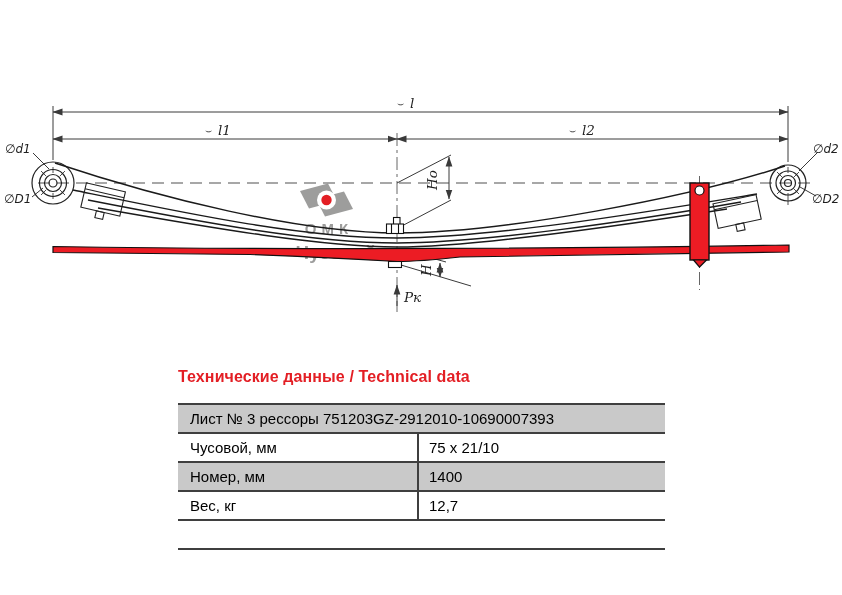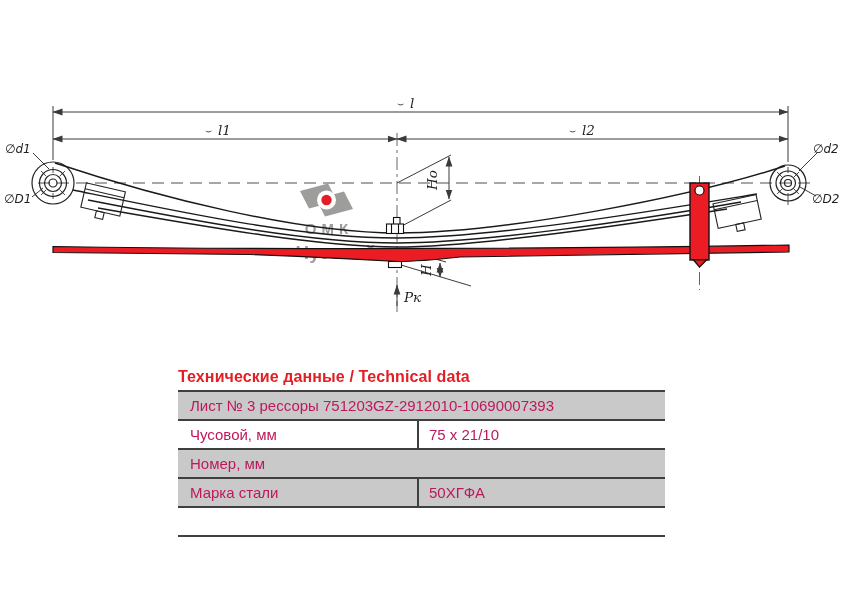--- a/index.html
+++ b/index.html
@@ -13,23 +13,23 @@
   .dim-label { font-family:"DejaVu Serif", serif; font-style:italic; font-size:13.5px; fill:#1f1f1f; }
   .dim-label-small { font-family:"DejaVu Sans", sans-serif; font-style:italic; font-size:12px; fill:#1f1f1f; }
   .arc-sym { font-family:"DejaVu Sans", sans-serif; font-size:11px; fill:#1f1f1f; }
   .wm-brand { font-family:"Liberation Sans", sans-serif; font-weight:bold; font-size:15px; letter-spacing:5px; fill:#9d9d9c; }
   .wm-city  { font-family:"Liberation Sans", sans-serif; font-weight:600; font-size:19px; fill:#9d9d9c; }
 
   
   .tech { position:absolute; left:178px; top:368px; width:487px; }
   .tech-title {
     color:#e31e24; font-weight:bold; font-size:16px; line-height:18px;
-    margin:0 0 4px 0; letter-spacing:0.1px;
+    margin:0 0 17px 0; letter-spacing:0.1px;
   }
-  .tbl { border-top:2px solid #3f3f3f; font-size:15px; color:#be185d; }
+  .tbl { border-top:2px solid #3f3f3f; font-size:15px; color:#000000; }
   .trow { display:flex; align-items:stretch; height:27px; border-bottom:2px solid #3f3f3f; background:#ffffff; }
   .trow.gray { background:#c9c9c9; }
   .cell { display:flex; align-items:center; }
   .cell-full { padding-left:12px; flex:1; }
   .cell-label { width:227px; padding-left:12px; }
   .cell-value { flex:1; padding-left:10px; border-left:2px solid #3f3f3f;text-align:center; }
 </style>
 </head>
 <body>
 
@@ -174,23 +174,24 @@
     <div class="tbl">
       <div class="trow gray">
         <div class="cell cell-full">Лист № 3 рессоры 751203GZ-2912010-10690007393</div>
       </div>
       <div class="trow">
         <div class="cell cell-label">Чусовой, мм</div>
         <div class="cell cell-value">75 x 21/10</div>
       </div>
       <div class="trow gray">
         <div class="cell cell-label">Номер, мм</div>
+        <div class="cell cell-value">1400</div>
       </div>
-      <div class="trow gray">
-        <div class="cell cell-label">Марка стали</div>
-        <div class="cell cell-value">50ХГФА</div>
+      <div class="trow">
+        <div class="cell cell-label">Вес, кг</div>
+        <div class="cell cell-value">12,7</div>
       </div>
       <div class="trow">
       </div>
     </div>
   </div>
 
 </div>
 
 </body></html>

